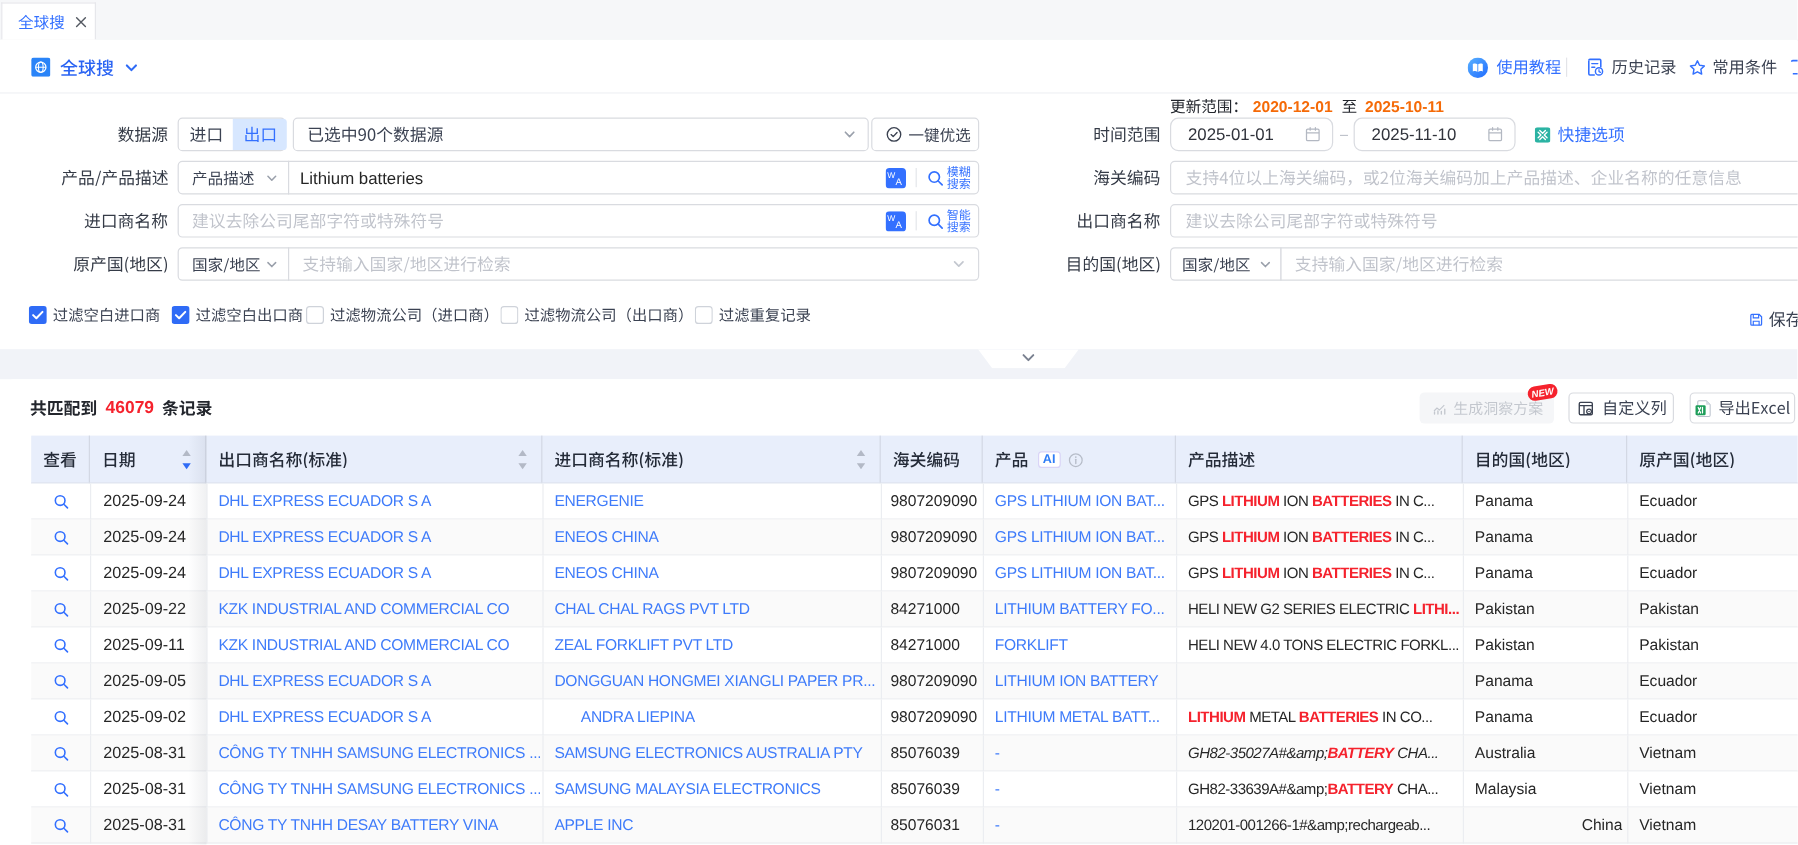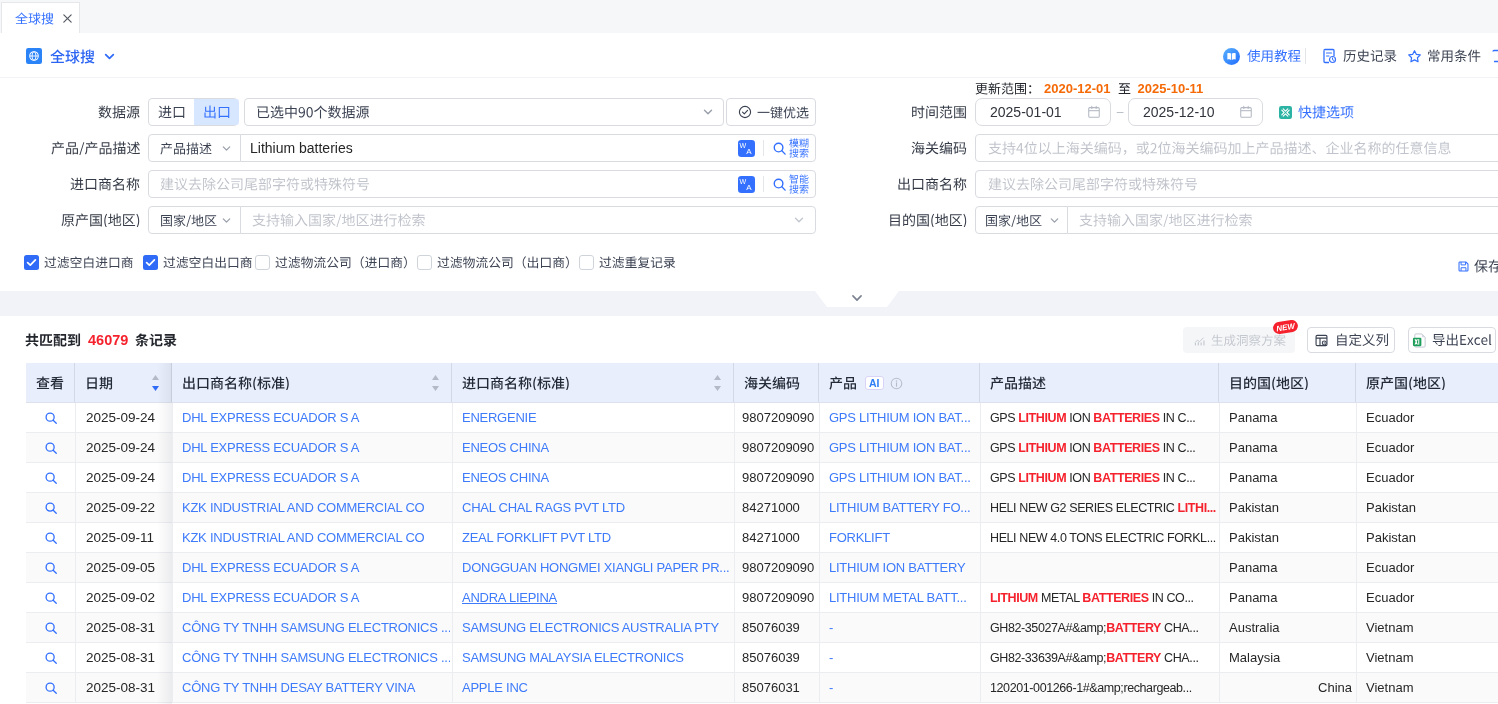--- a/index.html
+++ b/index.html
@@ -545,21 +545,21 @@
     <span style="margin-left:auto;margin-right:9px;display:flex;">
       <svg width="14" height="14" viewBox="0 0 16 16" fill="none">
         <rect x="2" y="3" width="12" height="11" rx="1.2" stroke="#b3b8c2" stroke-width="1.2"></rect>
         <path d="M2 6.5H14" stroke="#b3b8c2" stroke-width="1.2"></path>
         <path d="M5.5 1.5V4M10.5 1.5V4" stroke="#b3b8c2" stroke-width="1.2" stroke-linecap="round"></path>
       </svg>
     </span>
   </div>
 <div style="position:absolute;left:1113px;top:98px;width:14px;height:28px;display:flex;align-items:center;justify-content:center;color:#b3b8c2;font-size:12px;">–</div>
 <div style="position:absolute;left:1128px;top:98px;width:135px;height:28px;background:#fff;border:1px solid #d9dbe0;border-radius:4px;box-sizing:border-box;display:flex;align-items:center;border-radius:7px;">
-    <span style="margin-left:14px;font-size:14px;color:#30333b;">2025-12-10</span>
+    <span style="margin-left:14px;font-size:14px;color:#30333b;">2025-11-10</span>
     <span style="margin-left:auto;margin-right:9px;display:flex;">
       <svg width="14" height="14" viewBox="0 0 16 16" fill="none">
         <rect x="2" y="3" width="12" height="11" rx="1.2" stroke="#b3b8c2" stroke-width="1.2"></rect>
         <path d="M2 6.5H14" stroke="#b3b8c2" stroke-width="1.2"></path>
         <path d="M5.5 1.5V4M10.5 1.5V4" stroke="#b3b8c2" stroke-width="1.2" stroke-linecap="round"></path>
       </svg>
     </span>
   </div>
 <div style="position:absolute;left:1279px;top:98px;width:140px;height:28px;display:flex;align-items:center;gap:6px;">
     <svg width="13" height="13" viewBox="0 0 14 14">
@@ -1277,21 +1277,21 @@
       <circle cx="7" cy="7" r="4.6" stroke="#3370ff" stroke-width="1.5"></circle>
       <path d="M10.5 10.5L14 14" stroke="#3370ff" stroke-width="1.5" stroke-linecap="round"></path>
     </svg>
   </div>
 <div class="t-dark f-date" style="position:absolute;left:86px;top:583px;width:84px;height:30px;">
     <span style="line-height:30px;">2025-09-02</span>
   </div>
 <div class="t-link f-cap" style="position:absolute;left:182px;top:583px;width:268px;height:30px;">
     <span style="line-height:30px;">DHL EXPRESS ECUADOR S A</span>
   </div>
-<div class="t-link f-cap" style="position:absolute;left:462px;top:583px;width:270px;height:30px;text-decoration:underline;">
+<div class="t-link f-cap" style="position:absolute;left:484px;top:583px;width:270px;height:30px;">
     <span style="line-height:30px;">ANDRA LIEPINA</span>
   </div>
 <div class="t-dark f-hs" style="position:absolute;left:742px;top:583px;width:76px;height:30px;">
     <span style="line-height:30px;">9807209090</span>
   </div>
 <div class="t-link f-cap" style="position:absolute;left:829px;top:583px;width:149px;height:30px;">
     <span style="line-height:30px;">LITHIUM METAL BATT...</span>
   </div>
 <div class="t-dark f-desc" style="position:absolute;left:990px;top:583px;width:229px;height:30px;">
     <span style="line-height:30px;"><b style="color:#f5222d;">LITHIUM</b><span> METAL </span><b style="color:#f5222d;">BATTERIES</b><span> IN CO...</span></span>
@@ -1326,21 +1326,21 @@
 <div class="t-link f-cap" style="position:absolute;left:462px;top:613px;width:270px;height:30px;">
     <span style="line-height:30px;">SAMSUNG ELECTRONICS AUSTRALIA PTY</span>
   </div>
 <div class="t-dark f-hs" style="position:absolute;left:742px;top:613px;width:76px;height:30px;">
     <span style="line-height:30px;">85076039</span>
   </div>
 <div class="t-link f-cap" style="position:absolute;left:829px;top:613px;width:149px;height:30px;">
     <span style="line-height:30px;">-</span>
   </div>
 <div class="t-dark f-desc" style="position:absolute;left:990px;top:613px;width:229px;height:30px;">
-    <span style="line-height:30px;"><span>GH82-35027A#&amp;amp;</span><b style="color:#f5222d;">BATTERY</b><span> CHA...</span></span>
+    <span style="line-height:30px;font-style:italic;"><span>GH82-35027A#&amp;amp;</span><b style="color:#f5222d;">BATTERY</b><span> CHA...</span></span>
   </div>
 <div class="t-dark f-c" style="position:absolute;left:1229px;top:613px;width:123px;height:30px;">
     <span style="line-height:30px;">Australia</span>
   </div>
 <div class="t-dark f-c" style="position:absolute;left:1366px;top:613px;width:125px;height:30px;">
     <span style="line-height:30px;">Vietnam</span>
   </div>
 <div style="position:absolute;left:26px;top:643px;width:1494px;height:30px;background:#fff;border-bottom:1px solid #ebedf1;box-sizing:border-box;"></div>
 <div style="position:absolute;left:75px;top:643px;width:1px;height:30px;background:#ebedf1;"></div>
 <div style="position:absolute;left:172px;top:643px;width:1px;height:30px;background:#ebedf1;"></div>

